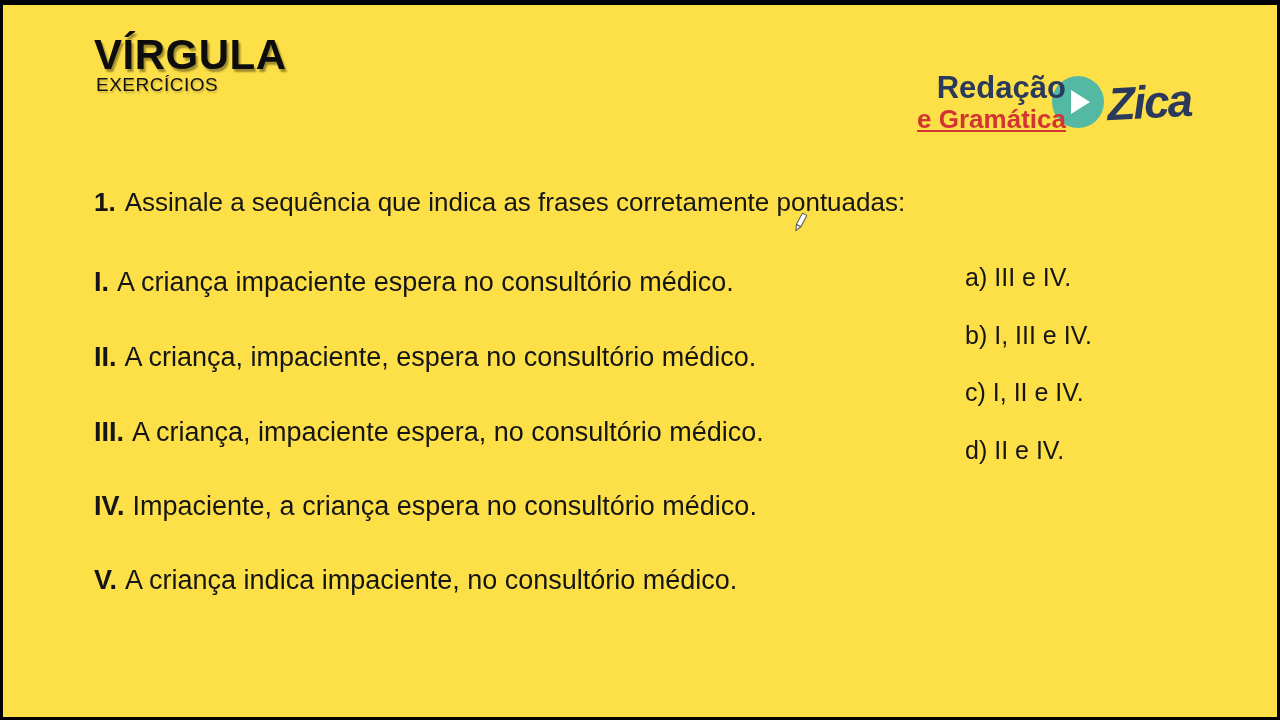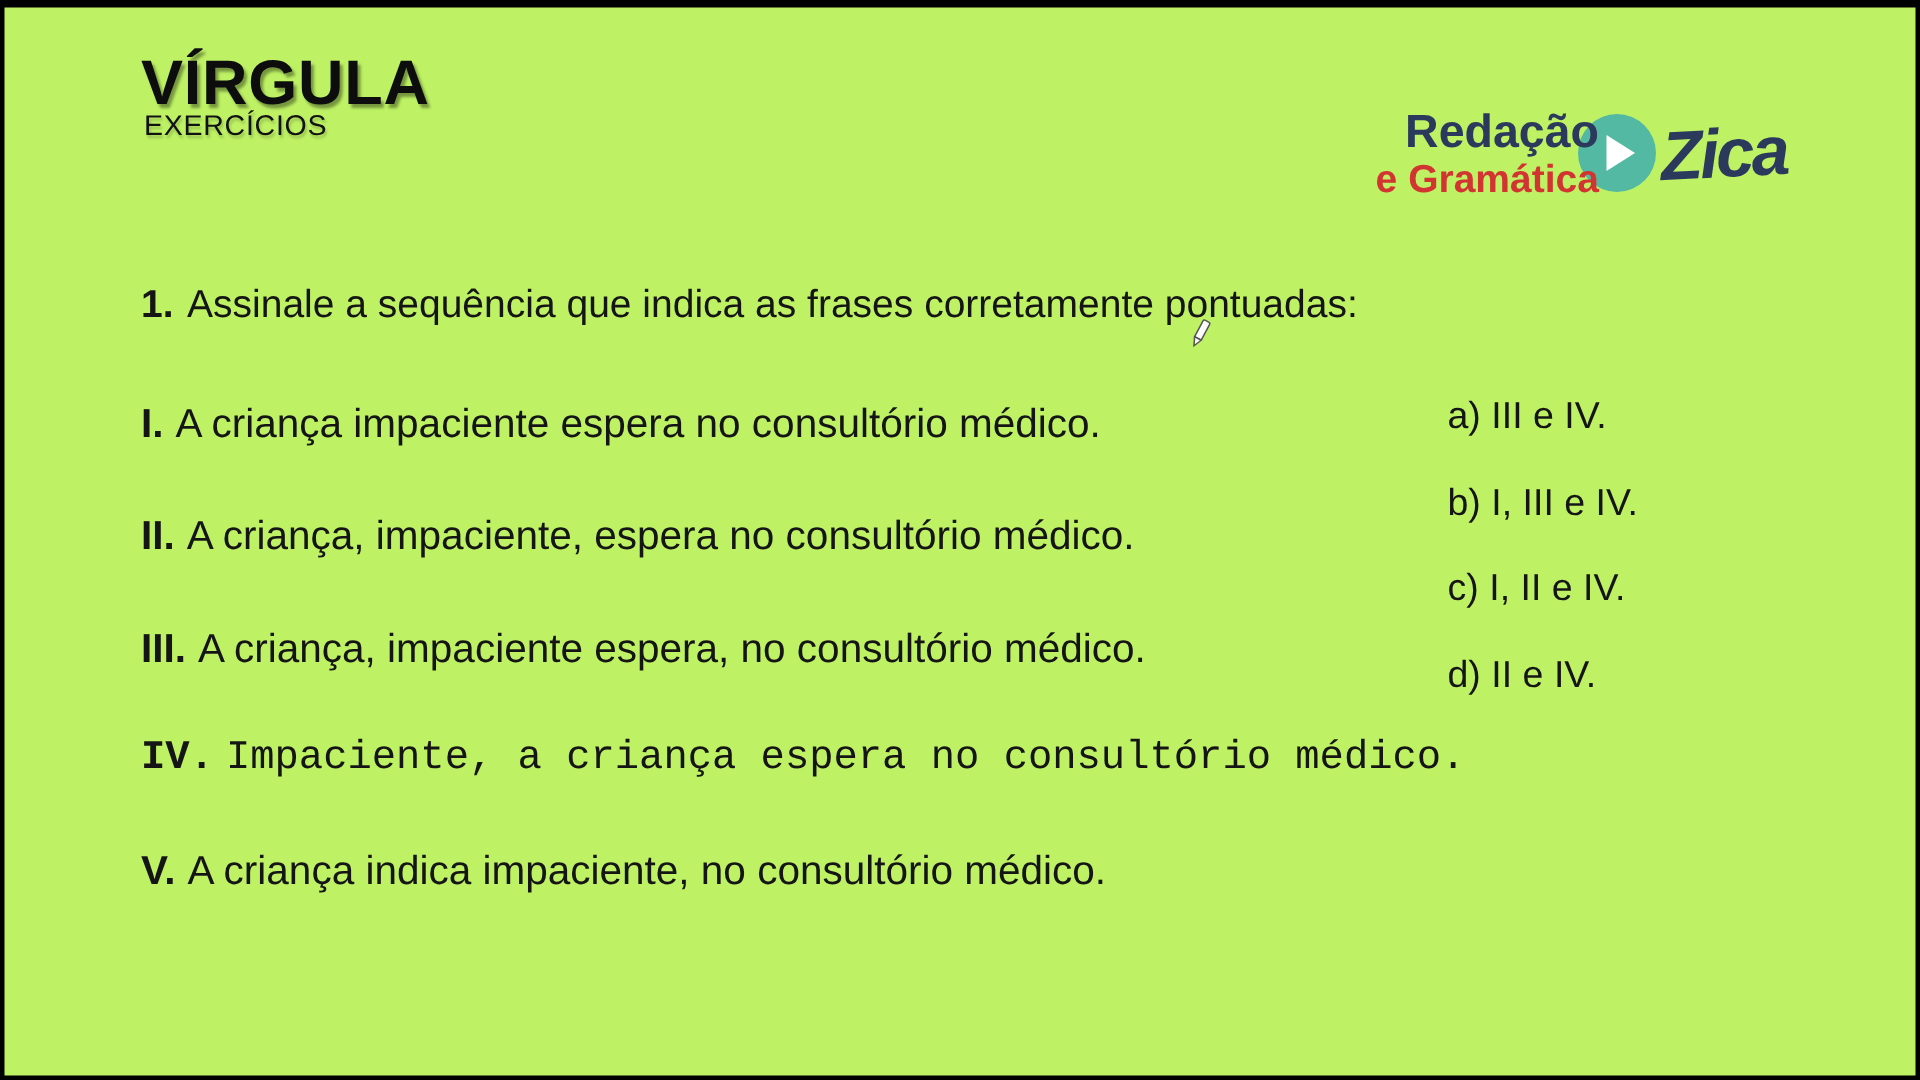--- a/index.html
+++ b/index.html
@@ -13,21 +13,21 @@
     position: relative;
     overflow: hidden;
     font-family: "Liberation Sans", sans-serif;
   }
   .slide {
     position: absolute;
     left: 3px;
     top: 5px;
     right: 3px;
     bottom: 3px;
-    background: #bef264;
+    background: #fde047;
   }
   .title {
     position: absolute;
     left: 91px;
     top: 26px;
     font-size: 42px;
     font-weight: 700;
     color: #0d0d0d;
     letter-spacing: 0.5px;
     text-shadow: 2px 3px 2px rgba(0,0,0,0.38);
@@ -63,20 +63,21 @@
     font-weight: 700;
     color: #2b3a5c;
     line-height: 1.0;
   }
   .logo-line2 {
     font-size: 26px;
     font-weight: 700;
     color: #d23432;
     line-height: 1.0;
     margin-top: 3px;
+    text-decoration: underline;
   }
   .play-circle {
     width: 52px;
     height: 52px;
     border-radius: 50%;
     background: #54b9a3;
     display: flex;
     align-items: center;
     justify-content: center;
     position: relative;
@@ -119,21 +120,21 @@
     color: #151515;
     white-space: nowrap;
   }
   .item .numeral {
     font-weight: 700;
     margin-right: 8px;
   }
   .item-1 { top: 262px; }
   .item-2 { top: 337px; text-align: center; }
   .item-3 { top: 412px; }
-  .item-4 { top: 486px; font-family: Liberation Mono, monospace; }
+  .item-4 { top: 486px; }
   .item-5 { top: 560px; }
   .option {
     position: absolute;
     left: 962px;
     font-size: 25px;
     color: #151515;
     white-space: nowrap;
   }
   .option .letter {
     margin-right: 7px;

